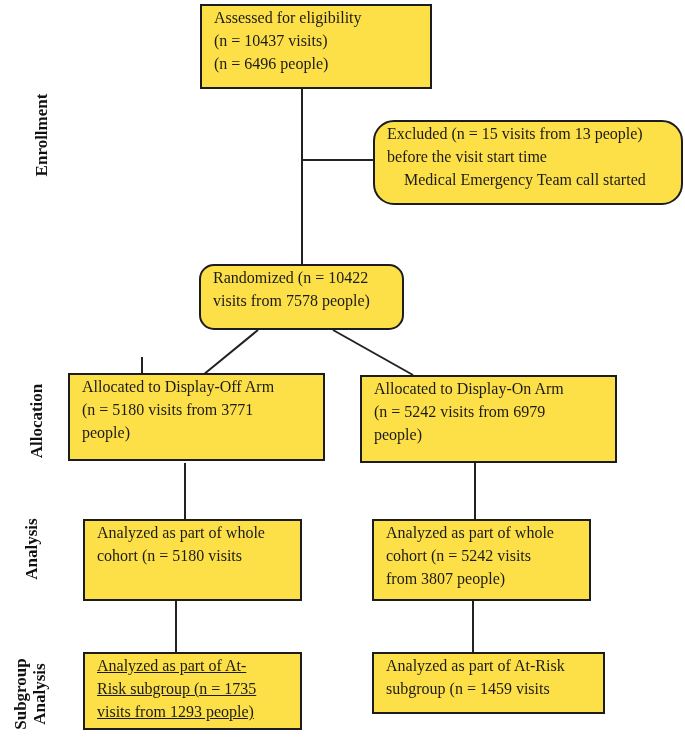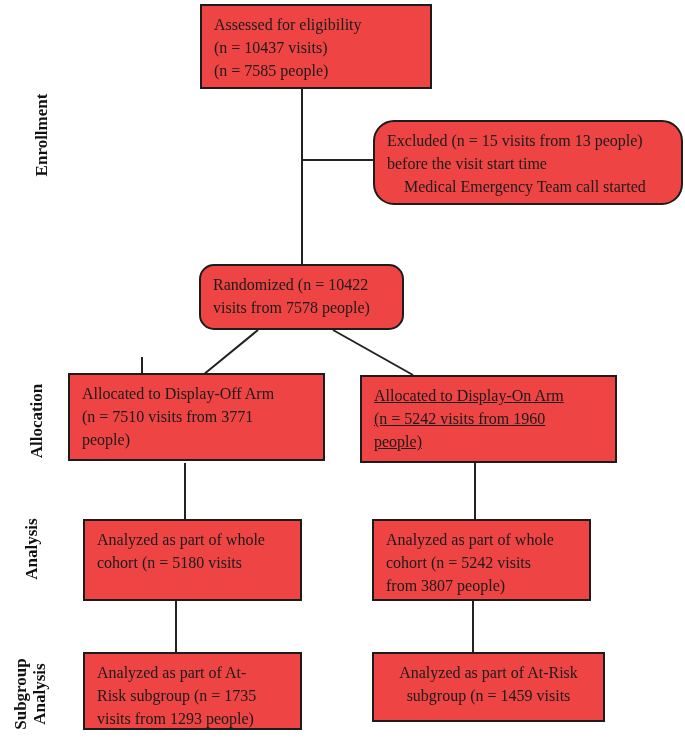--- a/index.html
+++ b/index.html
@@ -22,24 +22,24 @@
     top: 0;
     width: 685px;
     height: 748px;
   }
   .connectors line {
     stroke: #222222;
     stroke-width: 2;
   }
   .box {
     position: absolute;
-    background: #ef4444;
+    background: #fde047;
     border: 2px solid #1c1c1c;
     box-sizing: border-box;
-    padding: 7px 12px 0 12px;
+    padding: 0 12px 0 12px;
     font-size: 16px;
     line-height: 23px;
   }
   .box .line {
     white-space: nowrap;
   }
   .box .line.indent {
     padding-left: 17px;
   }
   .stage-label {
@@ -75,61 +75,61 @@
   </svg>
 
   <div class="stage-label" style="left:41px; top:135px;">Enrollment</div>
   <div class="stage-label" style="left:36px; top:421px;">Allocation</div>
   <div class="stage-label" style="left:31px; top:549px;">Analysis</div>
   <div class="stage-label wrap" style="left:30px; top:694px;">Subgroup Analysis</div>
 
   <div class="box" style="left:200px; top:4px; width:232px; height:85px;">
     <div class="line">Assessed for eligibility</div>
     <div class="line">(n = 10437 visits)</div>
-    <div class="line">(n = 7585 people)</div>
+    <div class="line">(n = 6496 people)</div>
   </div>
 
   <div class="box" style="left:373px; top:120px; width:310px; height:85px;border-radius:21px;">
     <div class="line">Excluded (n = 15 visits from 13 people)</div>
     <div class="line">before the visit start time</div>
     <div class="line indent">Medical Emergency Team call started</div>
   </div>
 
   <div class="box" style="left:199px; top:264px; width:205px; height:66px;border-radius:15px;">
     <div class="line">Randomized (n = 10422</div>
     <div class="line">visits from 7578 people)</div>
   </div>
 
   <div class="box" style="left:68px; top:373px; width:257px; height:88px;">
     <div class="line">Allocated to Display-Off Arm</div>
-    <div class="line">(n = 7510 visits from 3771</div>
+    <div class="line">(n = 5180 visits from 3771</div>
     <div class="line">people)</div>
   </div>
 
-  <div class="box" style="left:360px; top:375px; width:257px; height:88px;text-decoration:underline;">
+  <div class="box" style="left:360px; top:375px; width:257px; height:88px;">
     <div class="line">Allocated to Display-On Arm</div>
-    <div class="line">(n = 5242 visits from 1960</div>
+    <div class="line">(n = 5242 visits from 6979</div>
     <div class="line">people)</div>
   </div>
 
   <div class="box" style="left:83px; top:519px; width:219px; height:82px;">
     <div class="line">Analyzed as part of whole</div>
     <div class="line">cohort (n = 5180 visits</div>
   </div>
 
   <div class="box" style="left:372px; top:519px; width:219px; height:82px;">
     <div class="line">Analyzed as part of whole</div>
     <div class="line">cohort (n = 5242 visits</div>
     <div class="line">from 3807 people)</div>
   </div>
 
-  <div class="box" style="left:83px; top:652px; width:219px; height:78px;">
+  <div class="box" style="left:83px; top:652px; width:219px; height:78px;text-decoration:underline;">
     <div class="line">Analyzed as part of At-</div>
     <div class="line">Risk subgroup (n = 1735</div>
     <div class="line">visits from 1293 people)</div>
   </div>
 
-  <div class="box" style="left:372px; top:652px; width:233px; height:70px;text-align:center;">
+  <div class="box" style="left:372px; top:652px; width:233px; height:62px;">
     <div class="line">Analyzed as part of At-Risk</div>
     <div class="line">subgroup (n = 1459 visits</div>
   </div>
 
 </div>
 
 </body></html>

